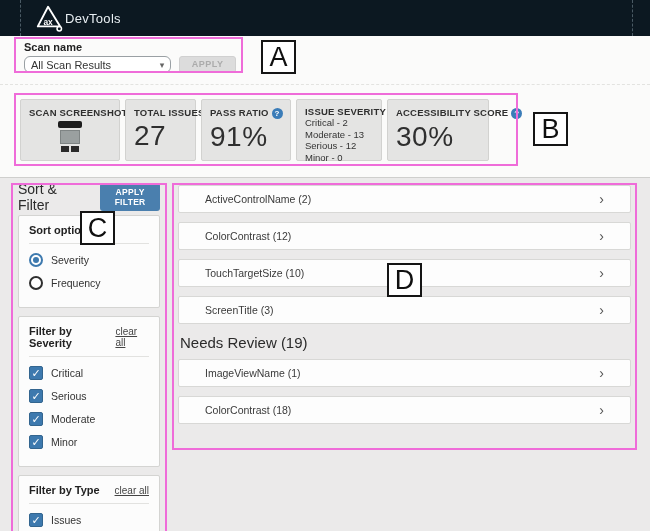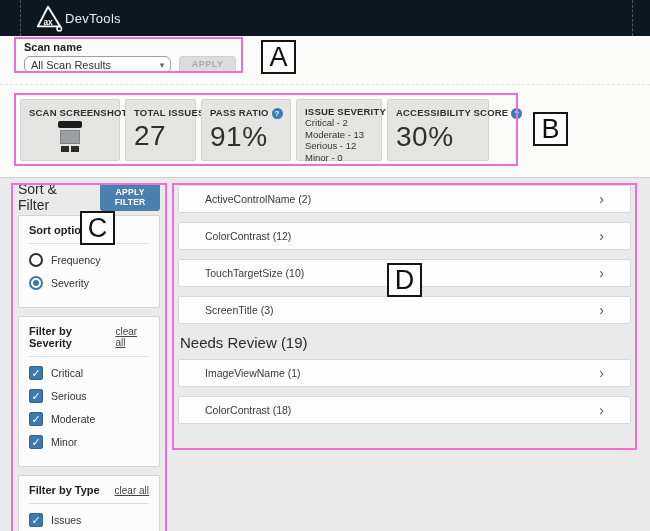--- a/index.html
+++ b/index.html
@@ -188,26 +188,26 @@
   <div class="sb-header">
     <span class="sb-title">Sort &amp; Filter</span>
     <button class="apply-filter-btn">APPLY FILTER</button>
   </div>
 
   <div class="panel">
     <div class="panel-head">
       <span class="panel-title">Sort options</span>
     </div>
     <div class="opt-row">
+      <span class="radio on"></span>
+      <span class="opt-label">Severity</span>
+    </div>
+    <div class="opt-row">
       <span class="radio"></span>
       <span class="opt-label">Frequency</span>
-    </div>
-    <div class="opt-row">
-      <span class="radio on"></span>
-      <span class="opt-label">Severity</span>
     </div>
   </div>
 
   <div class="panel">
     <div class="panel-head">
       <span class="panel-title">Filter by Severity</span>
       <span class="clear-link">clear all</span>
     </div>
     <div class="opt-row">
       <span class="check on">✓</span>

